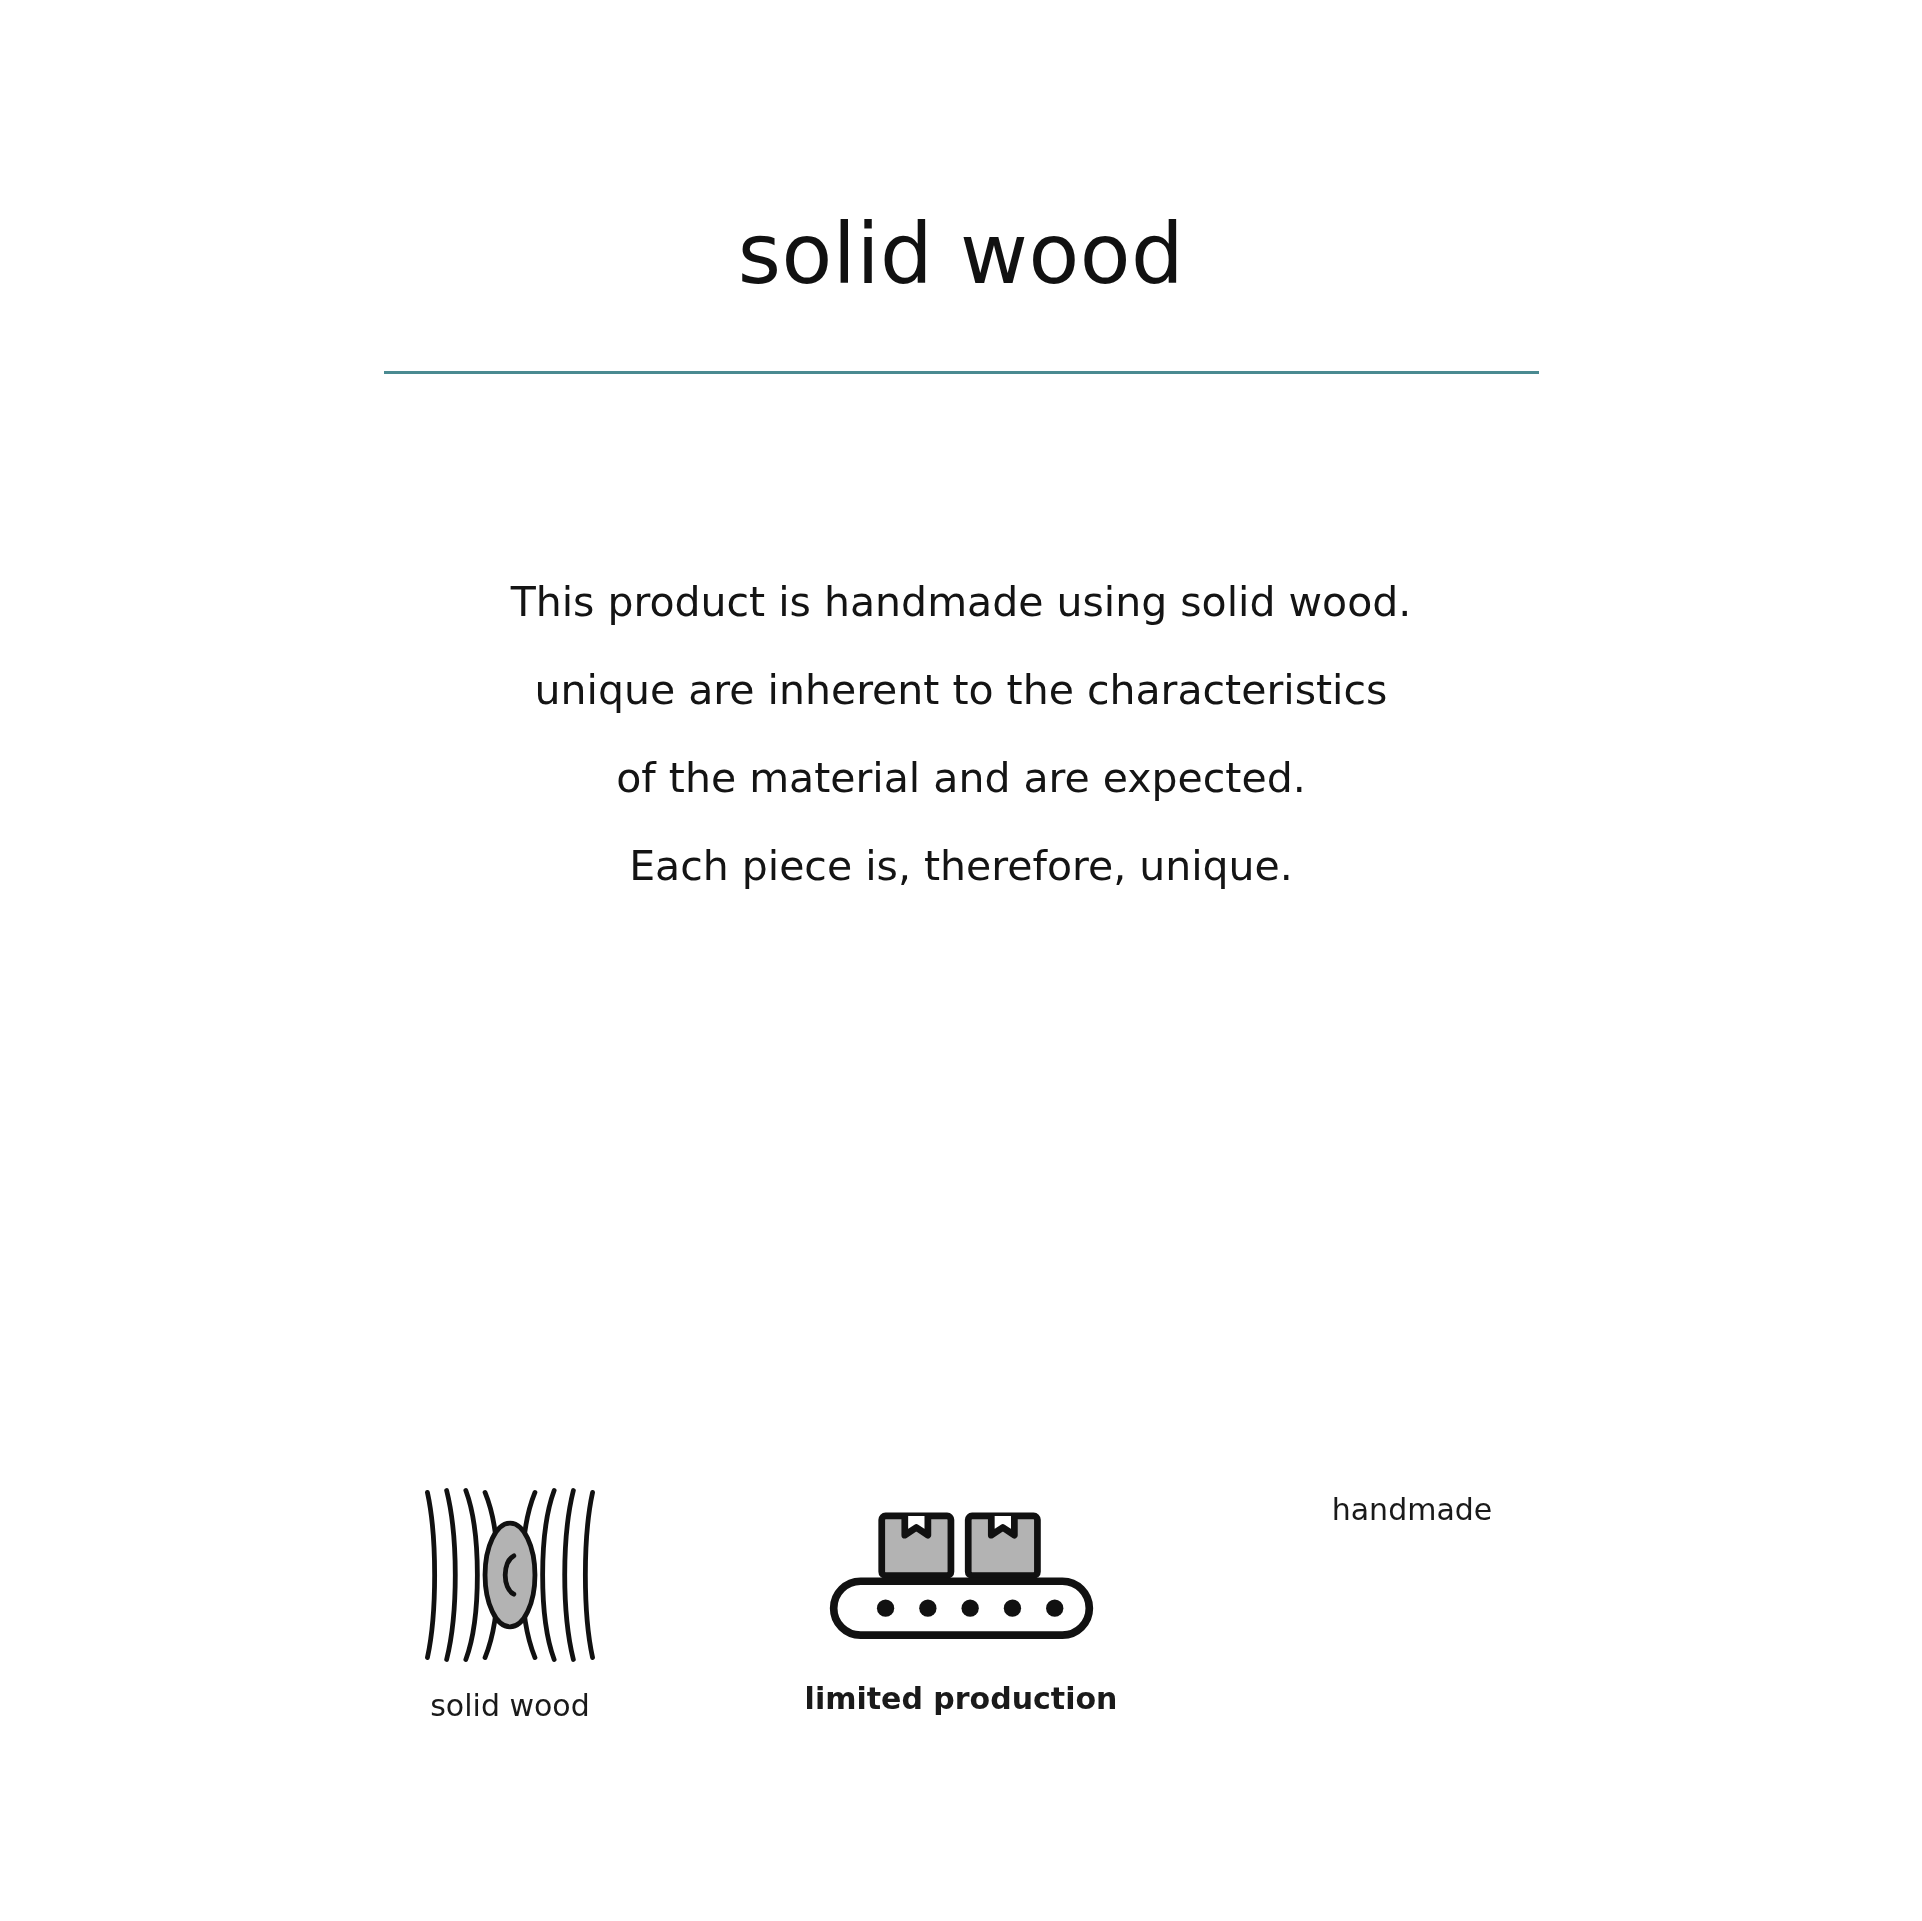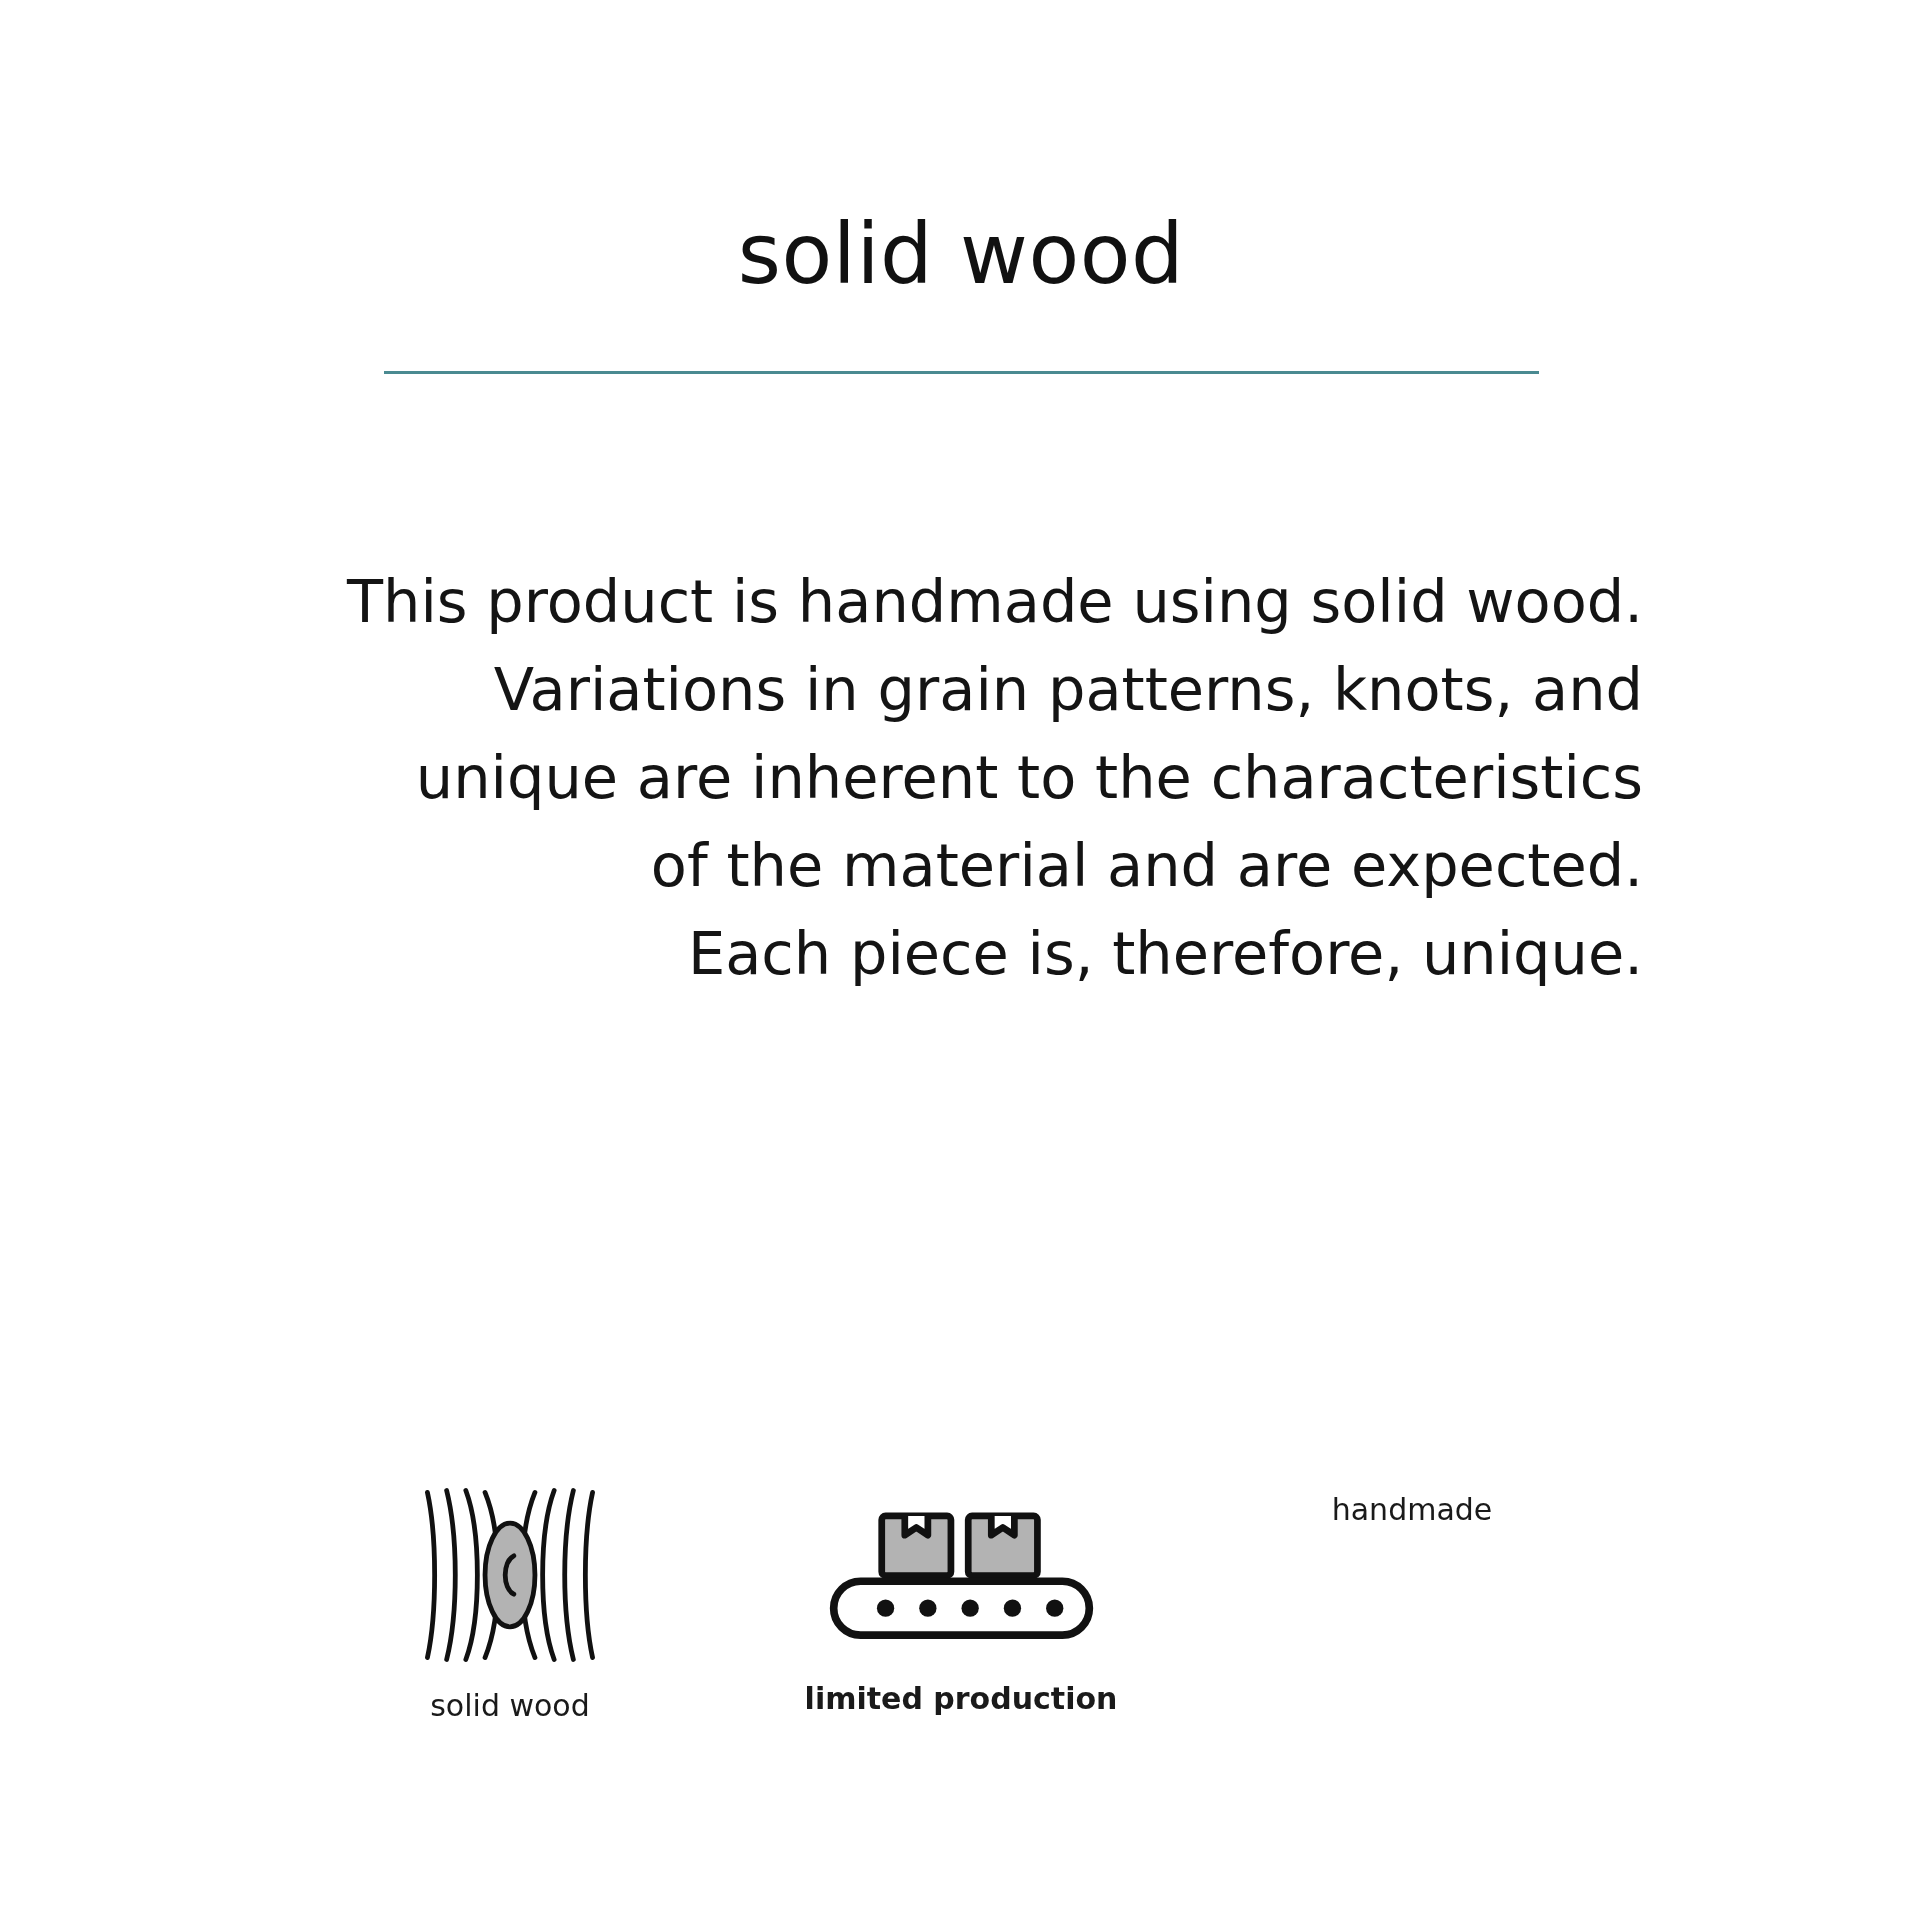--- a/index.html
+++ b/index.html
@@ -34,22 +34,22 @@
   }
   .divider {
     margin-top: 75px;
     width: 1155px;
     height: 2.9px;
     background: #4a8a91;
   }
   .body-text {
     margin-top: 184px;
     width: 1364px;
-    text-align: right;
-    font-size: 59px;
+    text-align: center;
+    font-size: 41px;
     line-height: 88px;
     color: #141414;
     font-weight: 400;
   }
   .body-text .line {
     display: block;
     white-space: nowrap;
   }
   .badges {
     position: absolute;
@@ -87,21 +87,20 @@
 <body>
 
 <div class="page">
 
   <div class="title">solid wood</div>
 
   <div class="divider"></div>
 
   <div class="body-text">
     <span class="line">This product is handmade using solid wood.</span>
-    <span class="line">Variations in grain patterns, knots, and</span>
     <span class="line">unique are inherent to the characteristics</span>
     <span class="line">of the material and are expected.</span>
     <span class="line">Each piece is, therefore, unique.</span>
   </div>
 
   <div class="badges">
 
     <div class="badge">
       <div class="badge-icon">
         <svg width="192" height="192" viewBox="0 0 200 200" fill="none" xmlns="http://www.w3.org/2000/svg">

